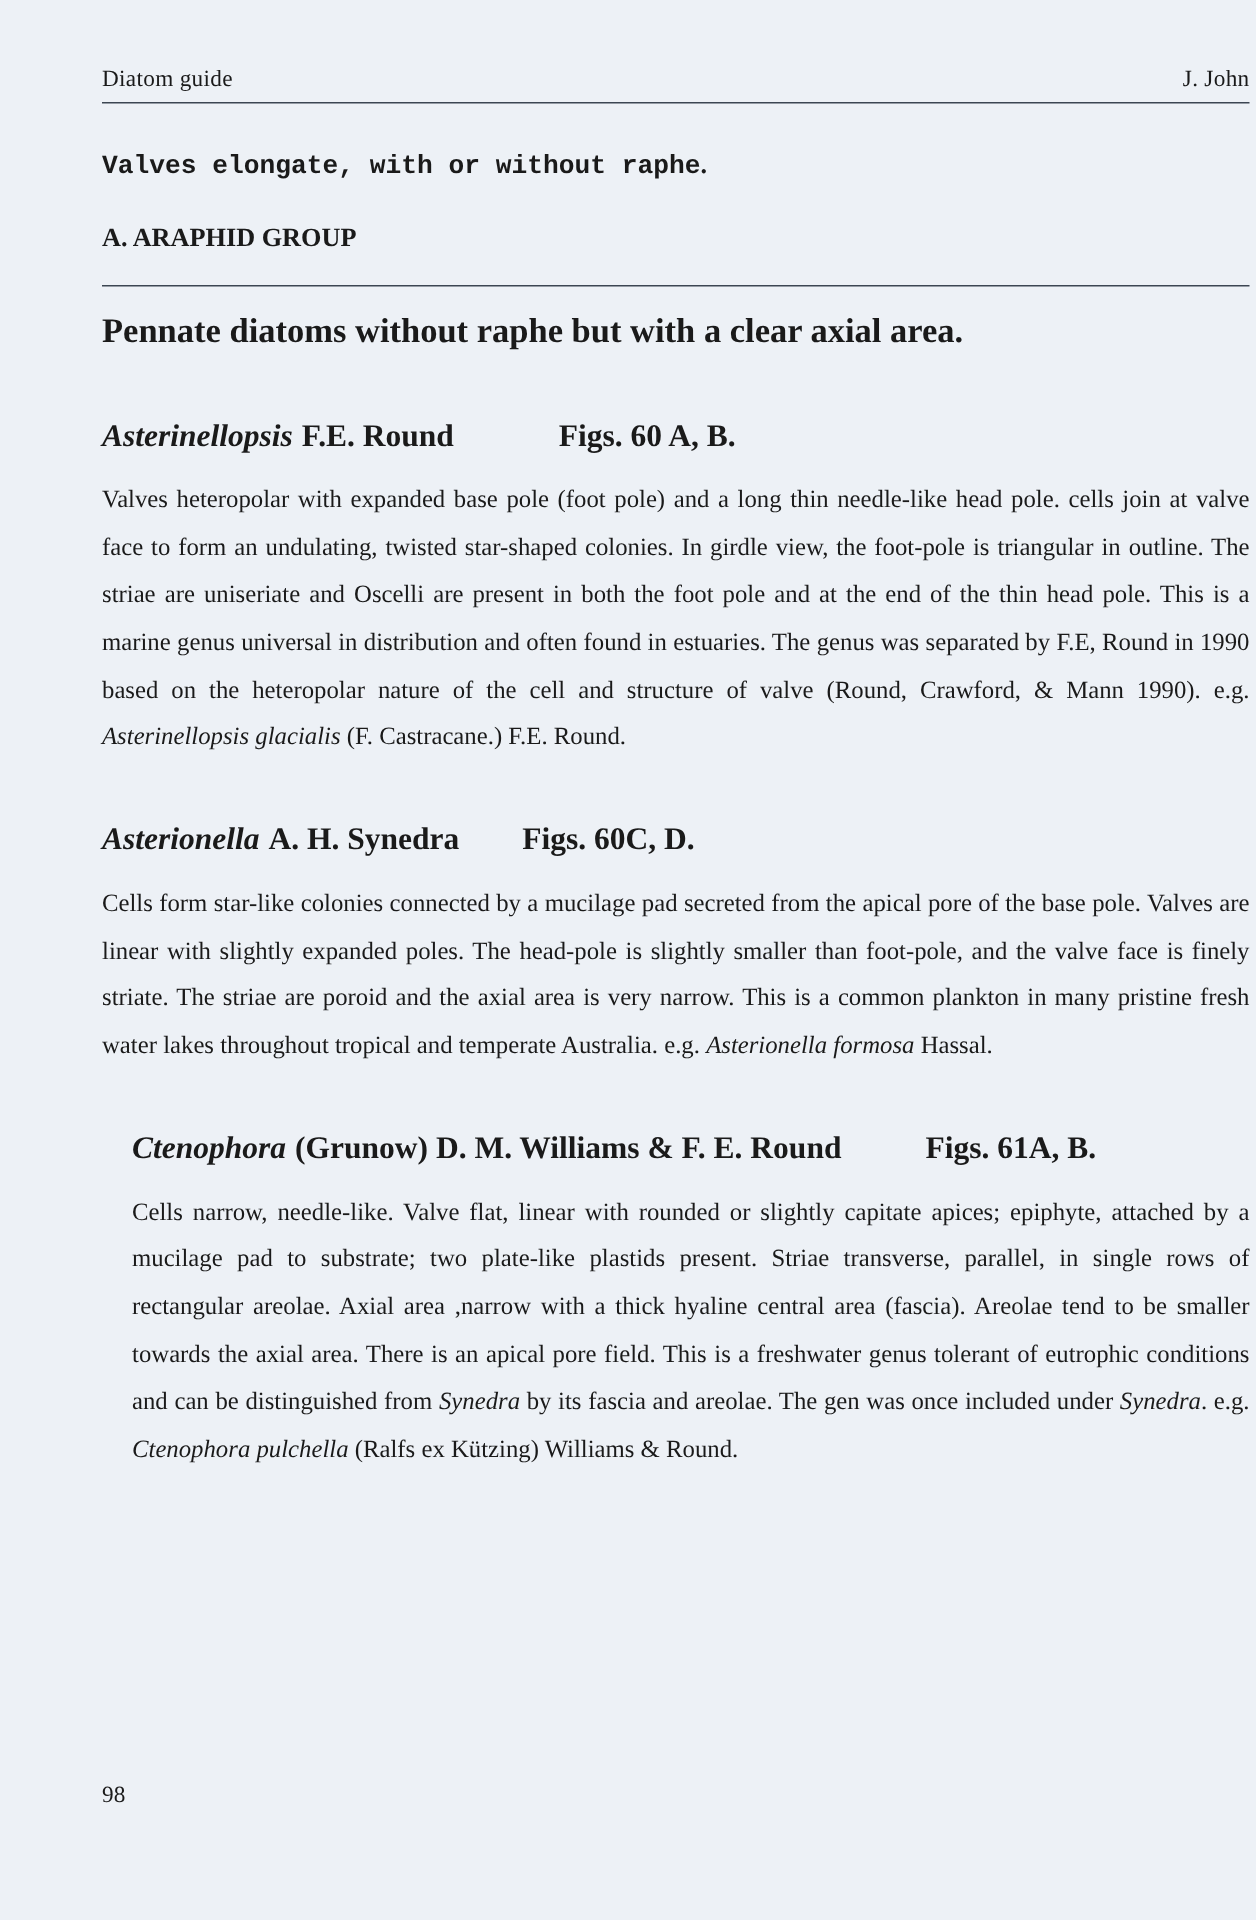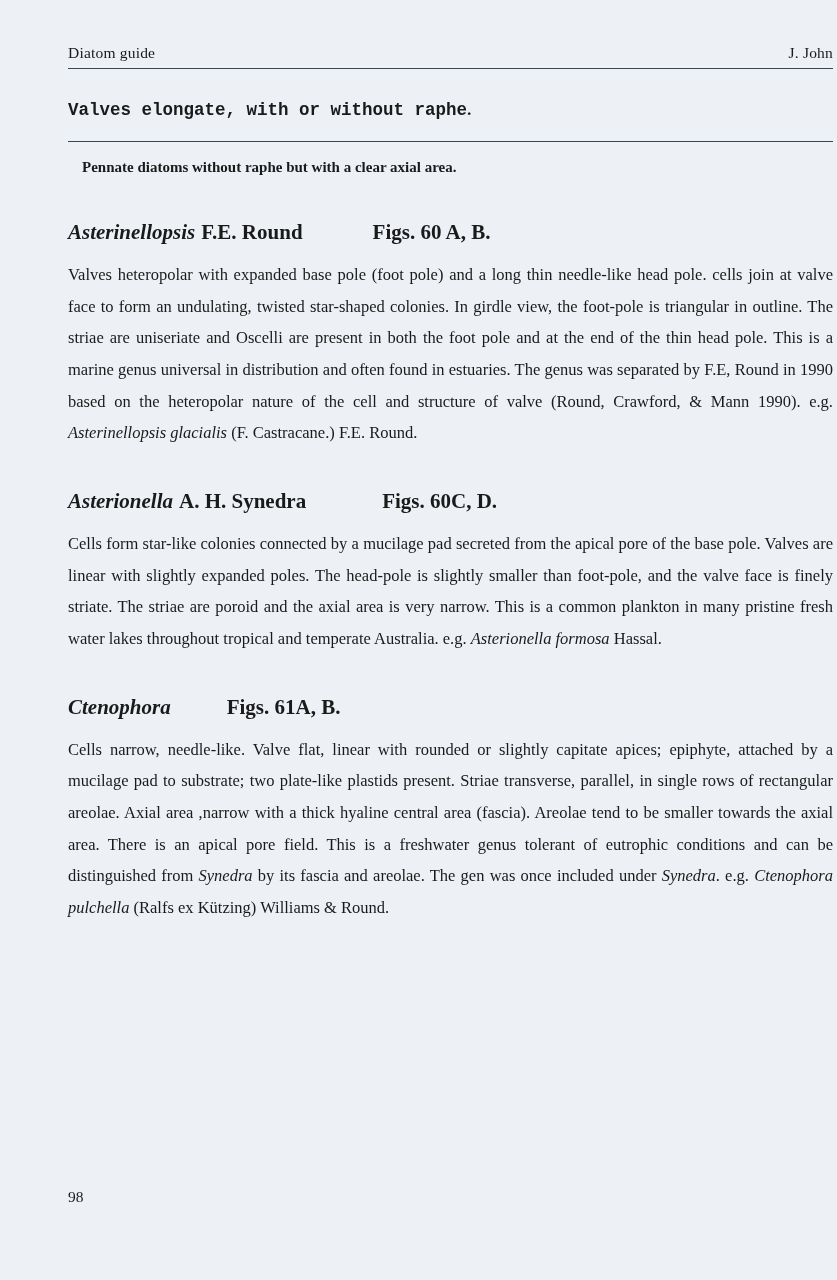--- a/index.html
+++ b/index.html
@@ -63,29 +63,29 @@
     font-weight: bold;
     margin: 27px 0 0 0;
   }
   .divider {
     border: 0;
     border-top: 1px solid #3c4652;
     margin: 21px 0 0 0;
     width: 100%;
   }
   .group-desc {
-    font-size: 15px;
+    font-size: 23px;
     font-weight: bold;
-    margin: 17px 0 0 14px;
+    margin: 17px 0 0 0;
   }
   .entry {
     margin-top: 44px;
   }
   .entry.second { margin-top: 40px; }
-  .entry.third  { margin-top: 40px; }
+  .entry.third  { margin-top: 40px; margin-left: 20px; }
   .entry-head {
     font-size: 21px;
     font-weight: bold;
     display: flex;
     align-items: baseline;
   }
   .entry-head .taxon {
     font-style: italic;
     font-weight: bold;
     white-space: nowrap;
@@ -94,21 +94,21 @@
     font-style: normal;
     font-weight: bold;
     margin-left: 6px;
     white-space: nowrap;
   }
   .entry-head .figs {
     font-weight: bold;
     white-space: nowrap;
   }
   .gap-a { margin-left: 70px; }
-  .gap-b { margin-left: 76px; }
+  .gap-b { margin-left: 42px; }
   .gap-c { margin-left: 56px; }
   p.body-text {
     font-size: 16.5px;
     line-height: 1.92;
     text-align: justify;
     margin: 14px 0 0 0;
     hyphens: none;
   }
   p.body-text i { font-style: italic; }
   .page-number {
@@ -128,20 +128,21 @@
       <span>Diatom guide</span>
       <span>J. John</span>
     </div>
     <hr class="rule">
 
 
     <div class="subhead">
       <span class="light">Valves elongate, with or without raphe</span><span>.</span>
     </div>
 
+    <div class="group-title">A. ARAPHID GROUP</div>
 
     <hr class="divider">
 
     <div class="group-desc">Pennate diatoms without raphe but with a clear axial area.</div>
 
     <div class="entry">
       <div class="entry-head">
         <span class="taxon">Asterinellopsis</span>
         <span class="authority">F.E. Round</span>
         <span class="figs gap-a">Figs. 60 A, B.</span>
@@ -154,20 +155,21 @@
         <span class="taxon">Asterionella</span>
         <span class="authority">A. H. Synedra</span>
         <span class="figs gap-b">Figs. 60C, D.</span>
       </div>
       <p class="body-text">Cells form star-like colonies connected by a mucilage pad secreted from the apical pore of the base pole.  Valves are linear with slightly expanded poles. The head-pole is slightly smaller than foot-pole, and the valve face is finely striate. The striae are poroid and the axial area is very narrow. This is a common plankton in many pristine fresh water lakes throughout tropical and temperate Australia. e.g. <i>Asterionella formosa</i> Hassal.</p>
     </div>
 
     <div class="entry third">
       <div class="entry-head">
         <span class="taxon">Ctenophora</span>
+        <span class="authority">(Grunow) D. M. Williams &amp; F. E. Round</span>
         <span class="figs gap-c">Figs. 61A, B.</span>
       </div>
       <p class="body-text">Cells narrow, needle-like. Valve flat, linear with rounded or slightly capitate apices; epiphyte, attached by a mucilage pad to substrate; two plate-like plastids present. Striae transverse, parallel, in single rows of rectangular areolae. Axial area ,narrow with a thick hyaline central area (fascia). Areolae tend to be smaller towards the axial area. There is an apical pore field. This is a freshwater genus tolerant of eutrophic conditions and can be distinguished from <i>Synedra</i> by its fascia and areolae. The gen was once included under <i>Synedra</i>. e.g. <i>Ctenophora pulchella</i> (Ralfs ex Kützing) Williams &amp; Round.</p>
     </div>
 
   </div>
 
   <div class="page-number">98</div>
 </div>
 

